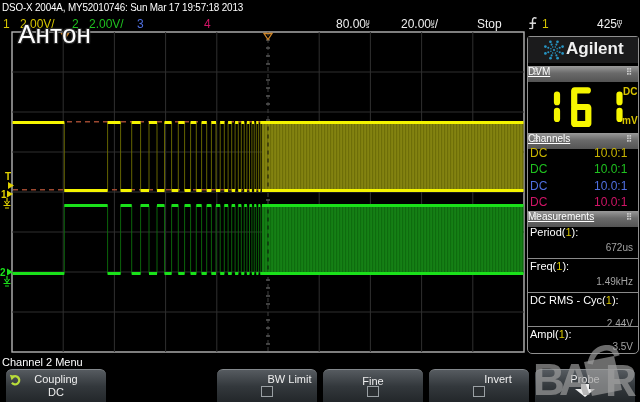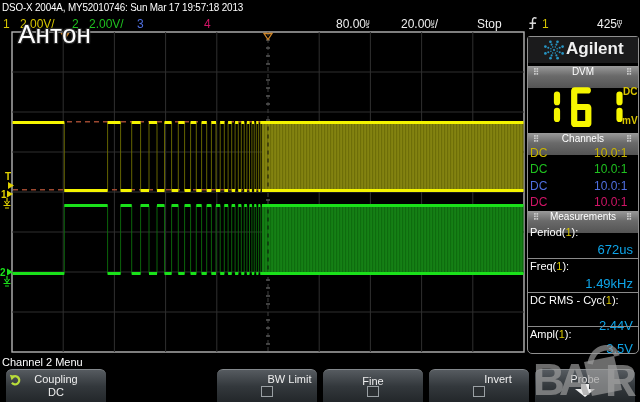--- a/index.html
+++ b/index.html
@@ -1,27 +1,27 @@
 <!DOCTYPE html>
 <html><head><meta charset="utf-8">
 <style>
 html,body{margin:0;padding:0;background:#000;}
 body{width:640px;height:402px;position:relative;overflow:hidden;
  font-family:"Liberation Sans",sans-serif;color:#fff;}
 .abs{position:absolute;}
 .t11{font-size:11px;line-height:12px;white-space:nowrap;}
 .t12{font-size:12px;line-height:13px;white-space:nowrap;}
-.hdrbar{position:absolute;left:528px;width:110px;height:22px;
+.hdrbar{position:absolute;left:528px;width:110px;height:16px;
  background:linear-gradient(#9a9a9a,#6a6a6a 45%,#545454);
- color:#fff;font-size:10px;text-align:center;line-height:11px;}
+ color:#fff;font-size:10px;text-align:left;line-height:11px;text-decoration:underline;}
 .grip{position:absolute;width:5px;height:7px;top:2px;
  background-image:radial-gradient(circle at 1px 1px,#cfcfcf 0.8px,transparent 1px);
  background-size:2.5px 2.5px;}
 .mlabel{position:absolute;left:530px;font-size:11px;color:#fff;white-space:nowrap;}
-.mval{position:absolute;right:7px;font-size:13px;color:#0ea5e9;white-space:nowrap;}
+.mval{position:absolute;right:7px;font-size:10px;color:#a3a3a3;white-space:nowrap;}
 .mdiv{position:absolute;left:528px;width:110px;height:1px;background:#8a8a8a;}
 .btn{position:absolute;top:369px;width:100px;height:42px;border-radius:6px;
  background:linear-gradient(#565b60,#33383c 40%,#202427 85%,#2a2e31);
  border-top:1px solid #83888c;box-sizing:border-box;
  font-size:11px;text-align:center;color:#eee;}
 .cbx{position:absolute;left:50%;margin-left:-6px;top:16px;width:10px;height:9px;
  border:1.5px solid #9aa0a4;background:#2b2f32;}
 </style></head>
 <body>
 

